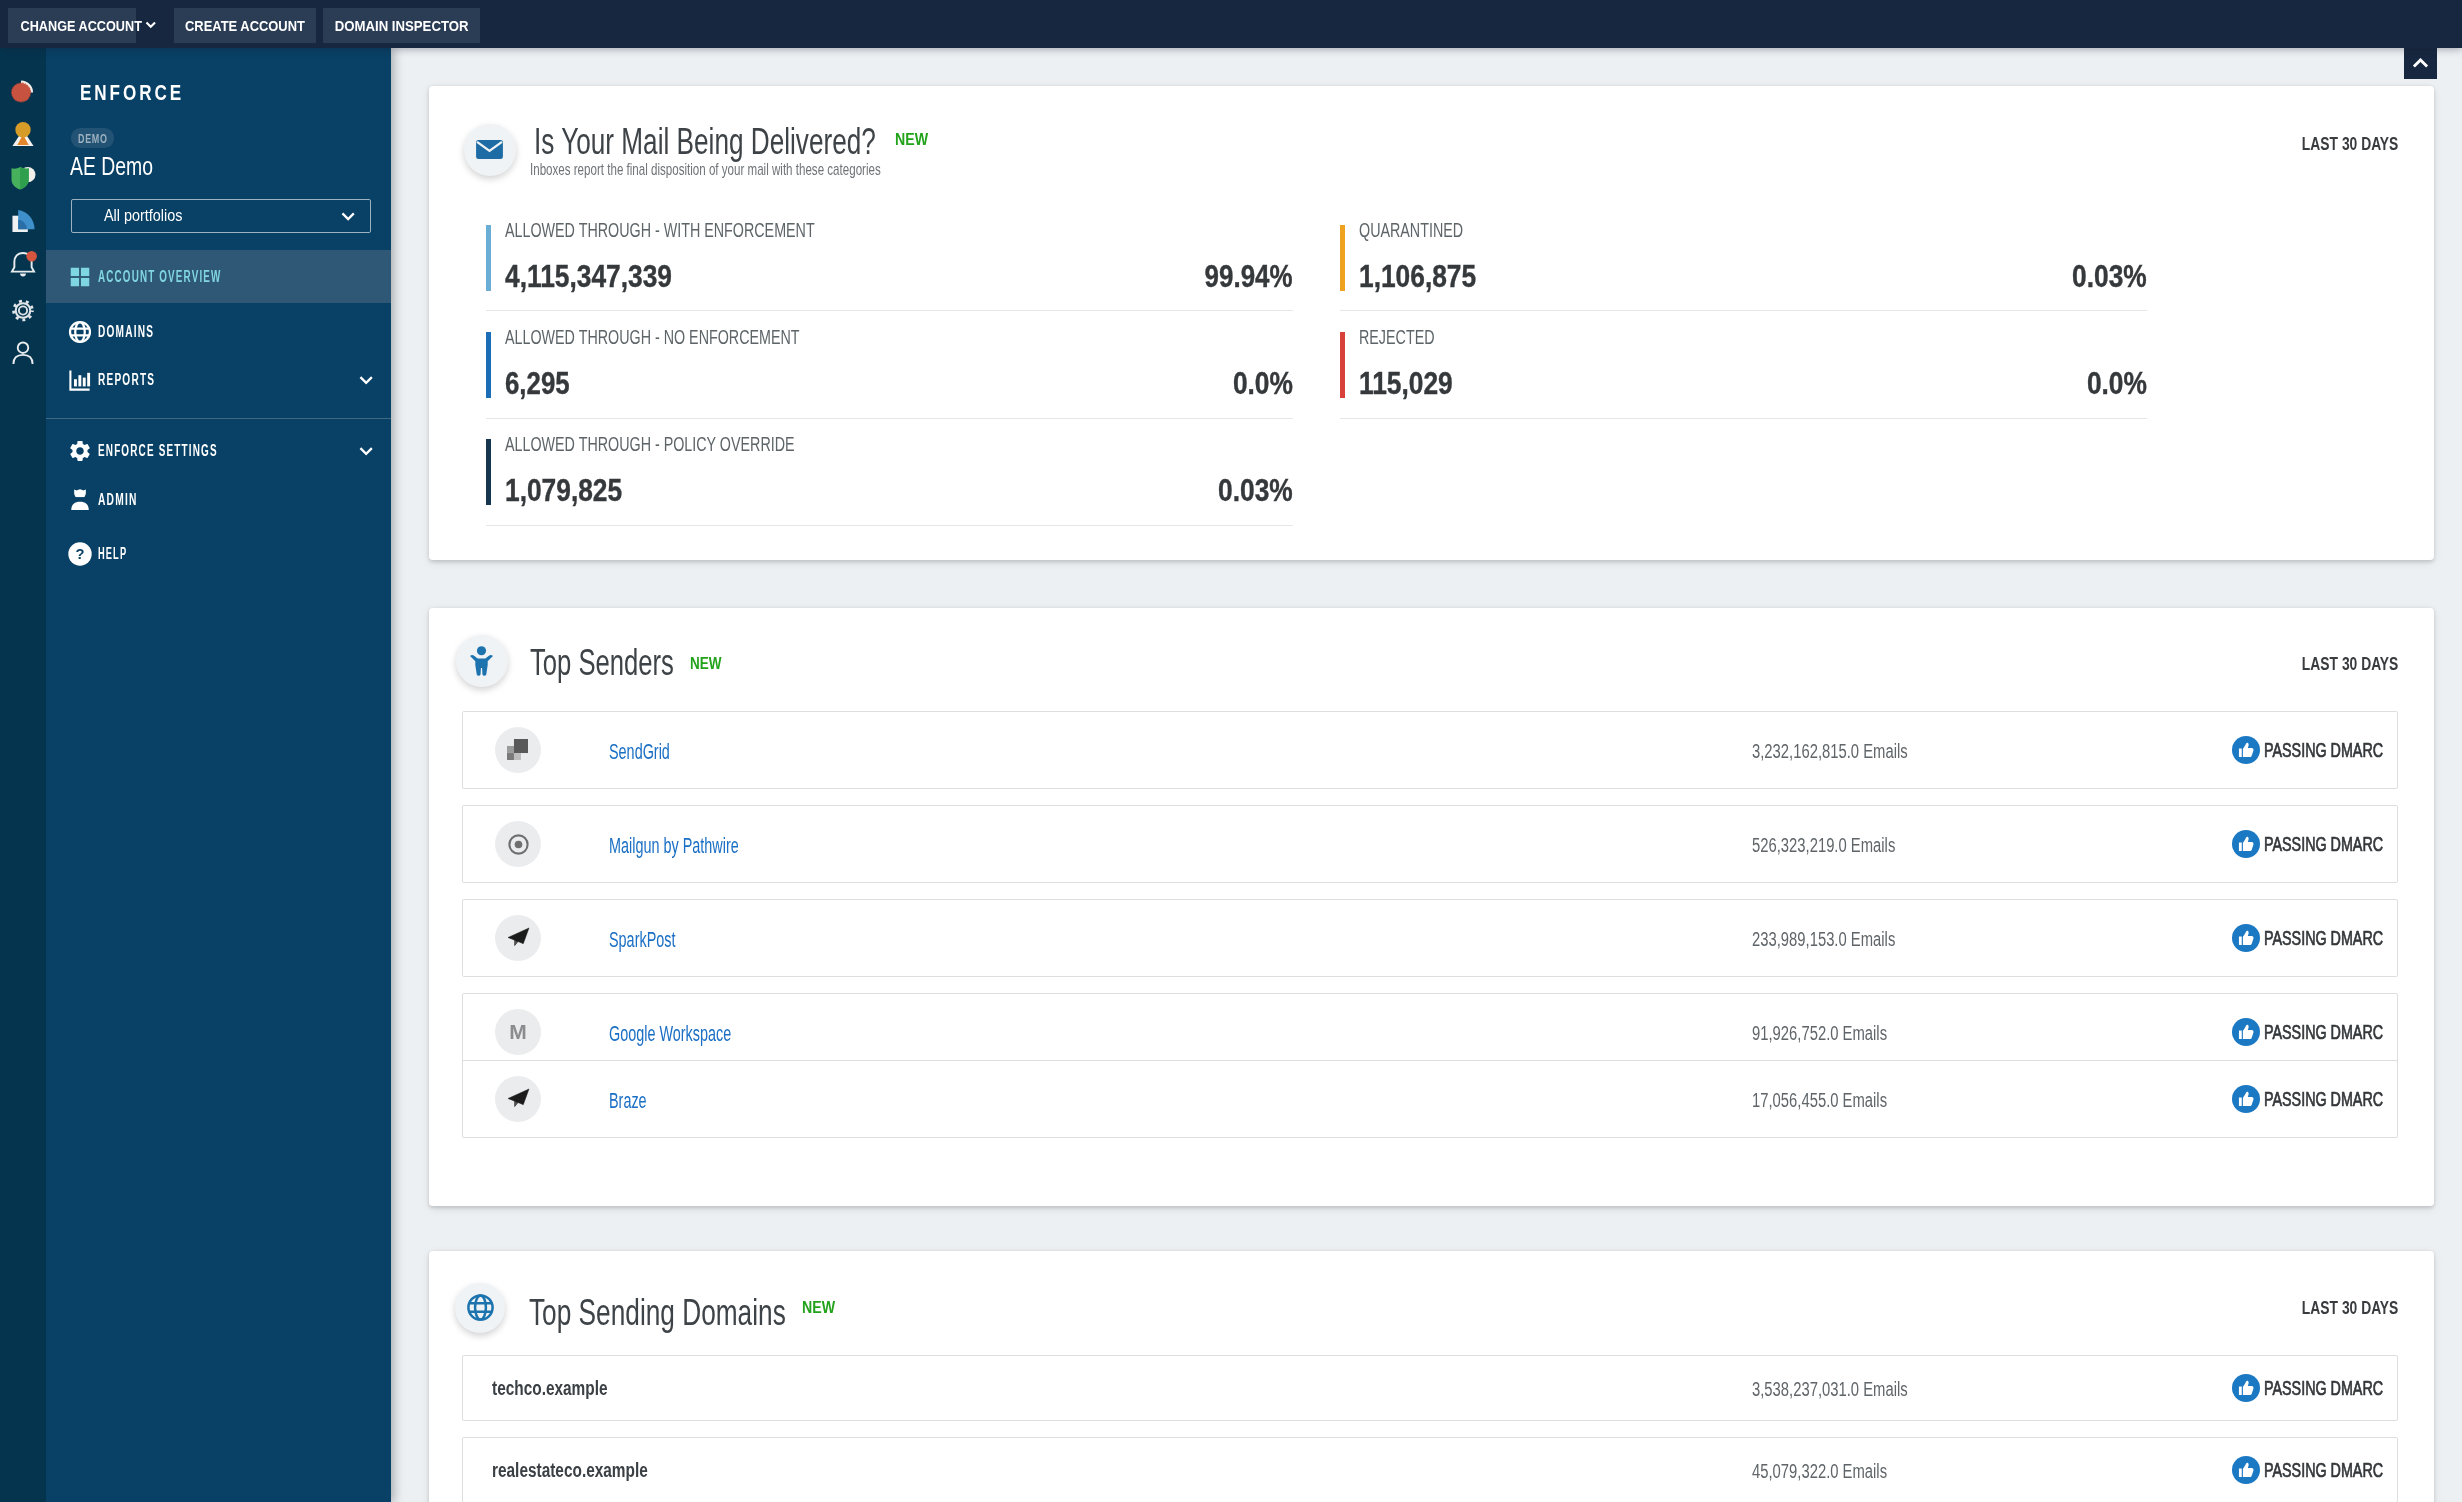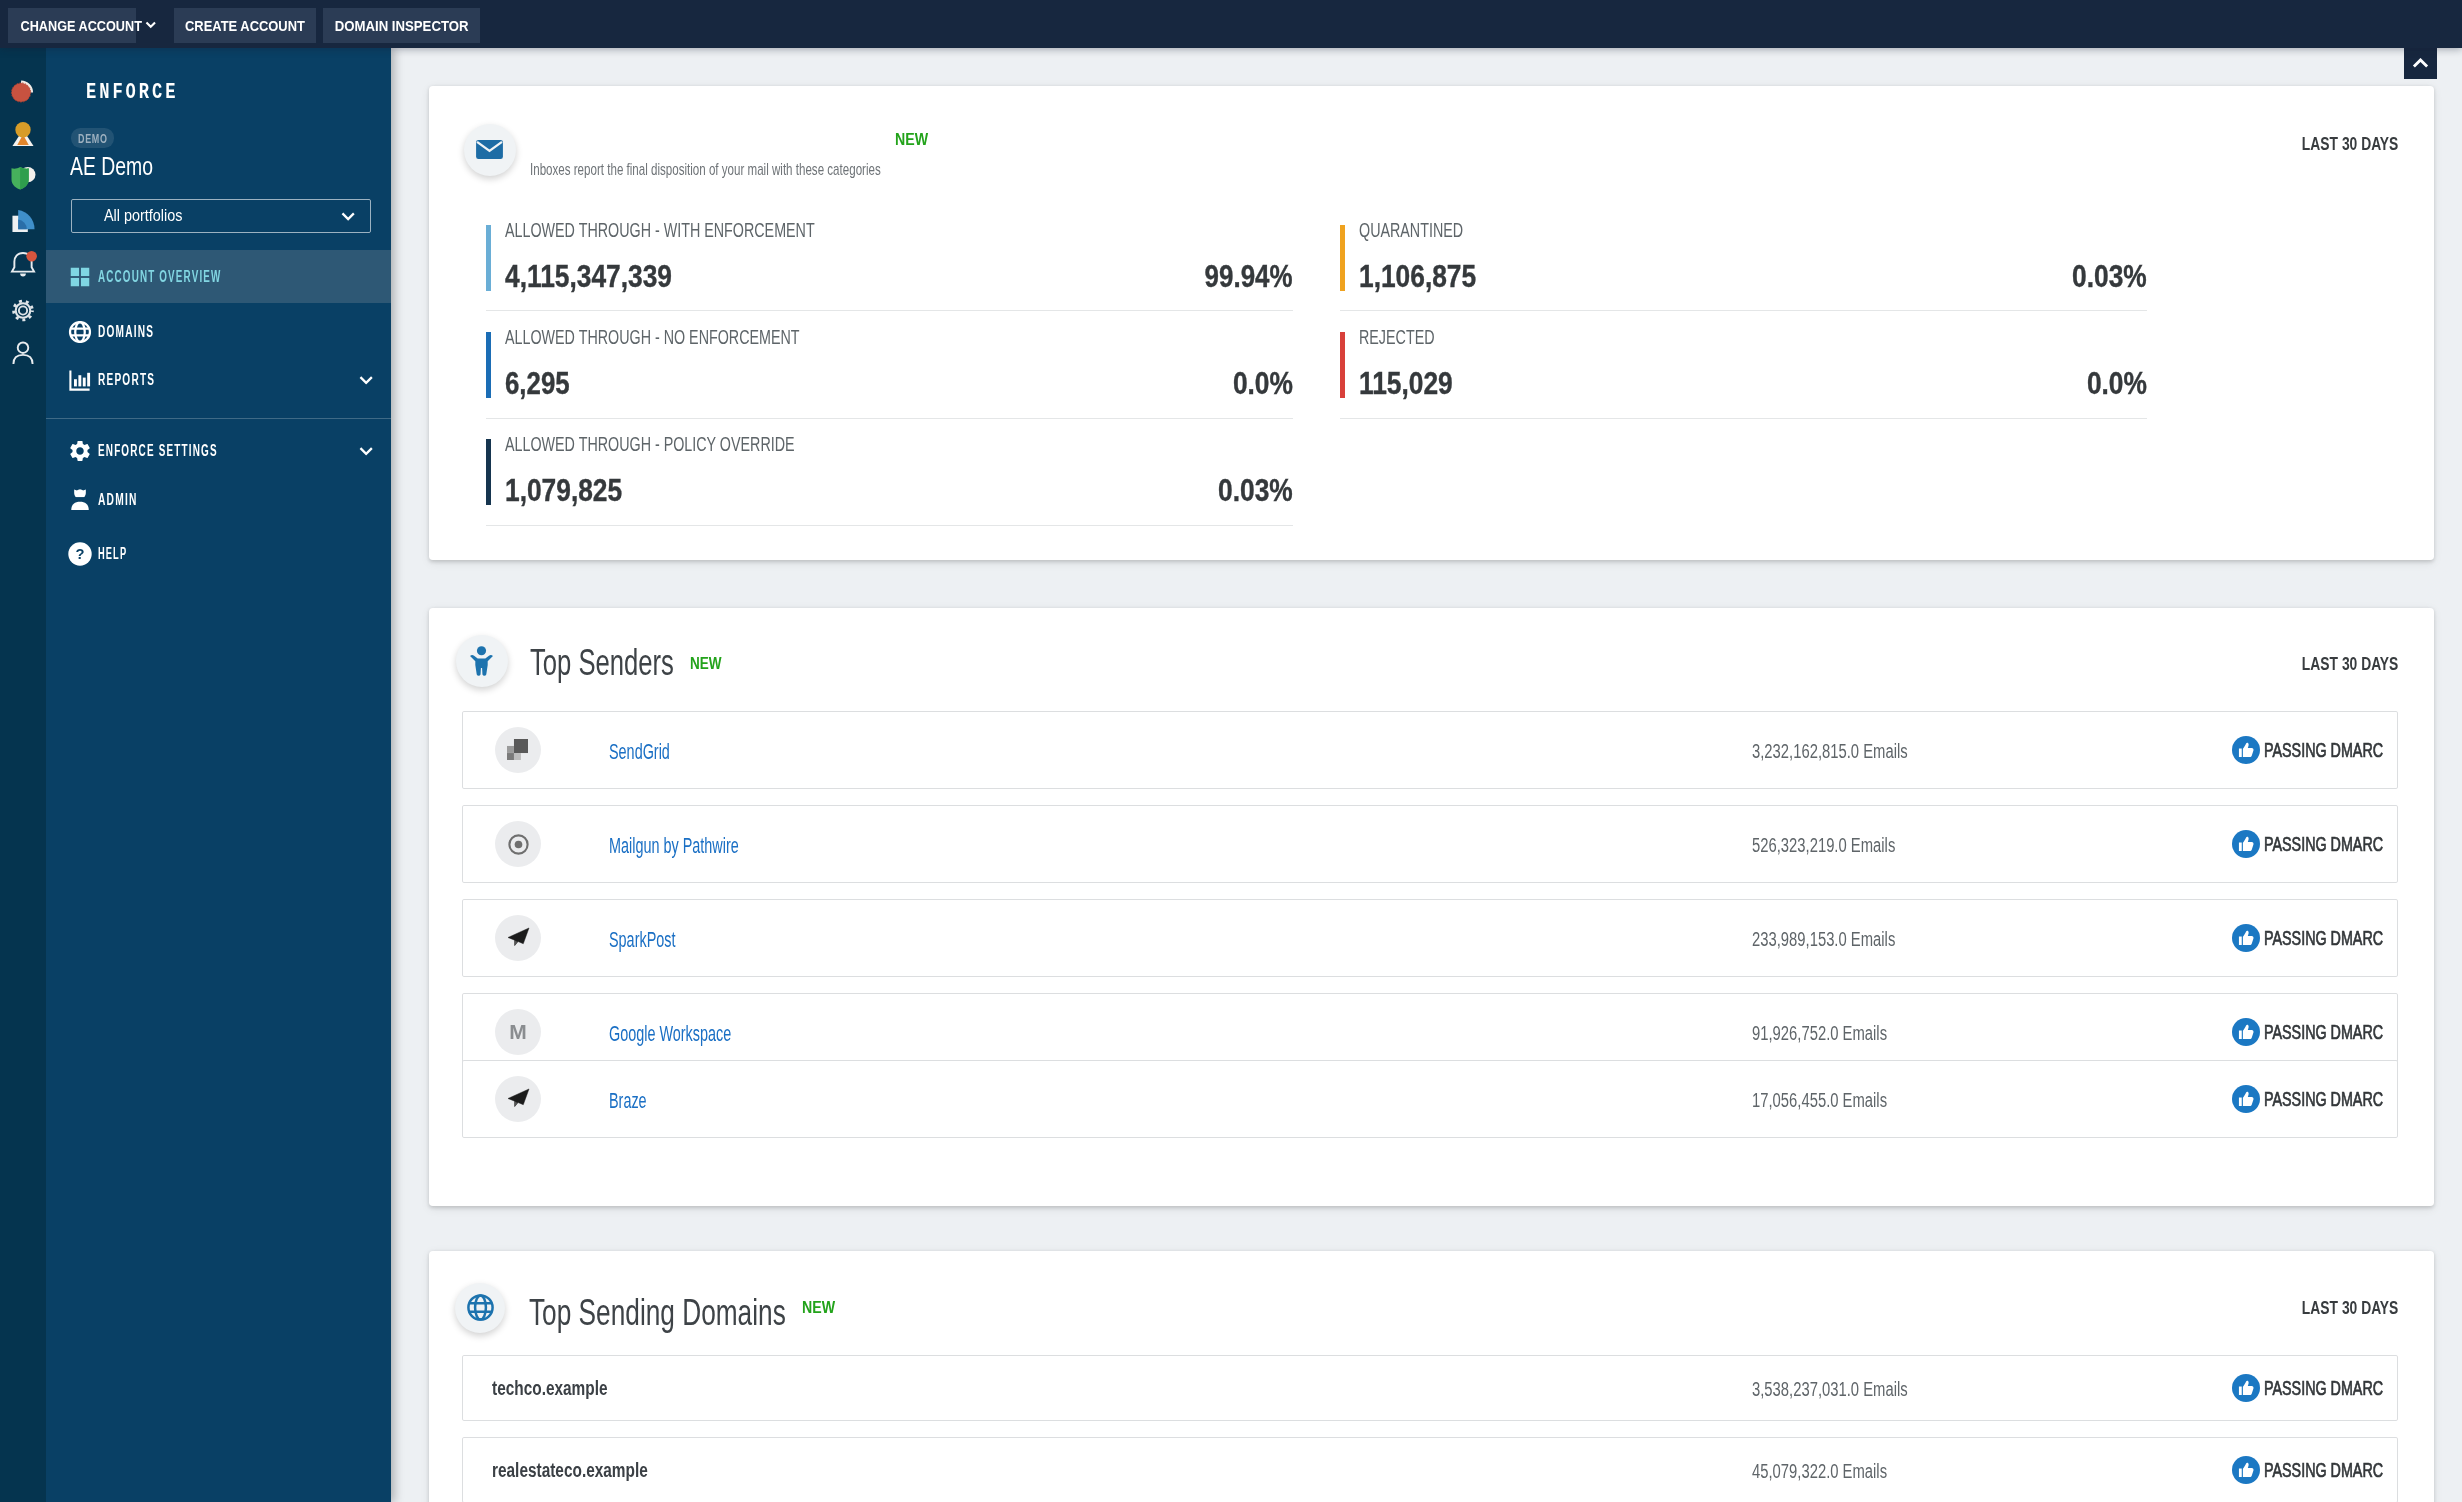--- a/index.html
+++ b/index.html
@@ -91,21 +91,21 @@
   </svg>
   <svg class="railico" style="top:290px;" width="46" height="29" viewBox="0 0 48 30">
     <g fill="none" stroke="#e8ecef" stroke-width="2">
       <circle cx="24" cy="10" r="5.5"></circle>
       <path d="M14 27 C14 20.5 18 17.5 24 17.5 C30 17.5 34 20.5 34 27"></path>
     </g>
   </svg>
 </div>
 
 <div id="sidebar">
-  <div class="abs" style="left:40px;top:32px;font-family:Liberation Mono, monospace;"><span id="logo" style="display:inline-block;white-space:nowrap;font-size:22px;font-weight:bold;letter-spacing:3.8px;color:#fff;transform:scaleX(0.776);transform-origin:0 50%;">ENFORCE</span></div>
+  <div class="abs" style="left:34px;top:32px;"><span id="logo" style="display:inline-block;white-space:nowrap;font-size:22px;font-weight:bold;letter-spacing:3.8px;color:#fff;transform:scaleX(0.776);transform-origin:0 50%;">ENFORCE</span></div>
   <div class="abs" style="left:25px;top:80px;width:43px;height:20px;padding-left:6.7px;background:rgba(255,255,255,0.10);border-radius:9.5px;line-height:20px;"><span id="demo" style="display:inline-block;white-space:nowrap;font-size:13px;font-weight:bold;letter-spacing:1px;color:#9db0bf;transform:scaleX(0.688);transform-origin:0 50%;">DEMO</span></div>
   <div class="abs" style="left:24px;top:104px;"><span id="acct" style="display:inline-block;white-space:nowrap;font-size:25px;color:#fff;transform:scaleX(0.776);transform-origin:0 50%;">AE Demo</span></div>
   <div class="abs" style="left:25px;top:151px;width:300px;height:34px;border:1px solid rgba(255,255,255,0.6);border-radius:1.9px;line-height:32px;padding-left:32px;"><span id="allport" style="display:inline-block;white-space:nowrap;font-size:15.7px;color:#fff;transform:scaleX(0.918);transform-origin:0 50%;">All portfolios</span>
     <svg style="position:absolute;right:14.3px;top:12.4px;" width="14.3" height="9.5" viewBox="0 0 15 10">
         <path d="M1.5 1.5 L7.5 7.5 L13.5 1.5" fill="none" stroke="#fff" stroke-width="2.4"></path>
       </svg>
   </div>
 
   <div class="menuitem" style="top:258px;">
     <svg class="mico" width="26" height="26" viewBox="0 0 30 30">
@@ -178,20 +178,21 @@
       <path d="M2 9 L9 2 L16 9" fill="none" stroke="#fff" stroke-width="3"></path>
     </svg></div>
 
 <div class="card" id="card1" style="top:86px;height:474px;">
   <div class="hcirc" style="left:35px;top:38px;width:52px;height:52px;">
     <svg style="position:absolute;left:12.4px;top:14.3px;" width="27" height="23" viewBox="0 0 28 24">
         <rect x="0" y="2" width="28" height="20" rx="2.5" fill="#1d6ca5"></rect>
         <path d="M1 4 L14 13.5 L27 4" fill="none" stroke="#f0f3f5" stroke-width="2.4"></path>
       </svg>
   </div>
+  <div class="abs" style="left:105px;top:35px;"><span id="t1" style="display:inline-block;white-space:nowrap;font-size:36px;color:#3e4347;transform:scaleX(0.727);transform-origin:0 50%;">Is Your Mail Being Delivered?</span></div>
   <div class="abs" style="left:466px;top:44px;"><span id="nw1" style="display:inline-block;white-space:nowrap;font-size:17px;font-weight:bold;color:#23a31b;transform:scaleX(0.833);transform-origin:0 50%;">NEW</span></div>
   <div class="abs" style="left:101px;top:75px;"><span id="sub1" style="display:inline-block;white-space:nowrap;font-size:15.7px;color:#6e7377;transform:scaleX(0.738);transform-origin:0 50%;">Inboxes report the final disposition of your mail with these categories</span></div>
   <div class="abs" style="right:36px;top:47px;"><span id="l30a" style="display:inline-block;white-space:nowrap;font-size:19px;font-weight:bold;color:#383c3f;transform:scaleX(0.729);transform-origin:100% 50%;">LAST 30 DAYS</span></div>
 
   <div class="stat" style="left:57px;top:139px;">
     <div class="bar" style="background:#6aaed6;"></div>
     <div class="slabel"><span id="s1l" style="display:inline-block;white-space:nowrap;font-size:19.6px;color:#5e6569;transform:scaleX(0.730);transform-origin:0 50%;">ALLOWED THROUGH - WITH ENFORCEMENT</span></div>
     <div class="snum"><span id="s1n" style="display:inline-block;white-space:nowrap;font-size:32px;font-weight:bold;color:#35393c;transform:scaleX(0.823);transform-origin:0 50%;-webkit-text-stroke:0.4px #35393c;">4,115,347,339</span></div>
     <div class="spct"><span id="s1p" style="display:inline-block;white-space:nowrap;font-size:32px;font-weight:bold;color:#35393c;transform:scaleX(0.810);transform-origin:100% 50%;-webkit-text-stroke:0.4px #35393c;">99.94%</span></div>
   </div>

